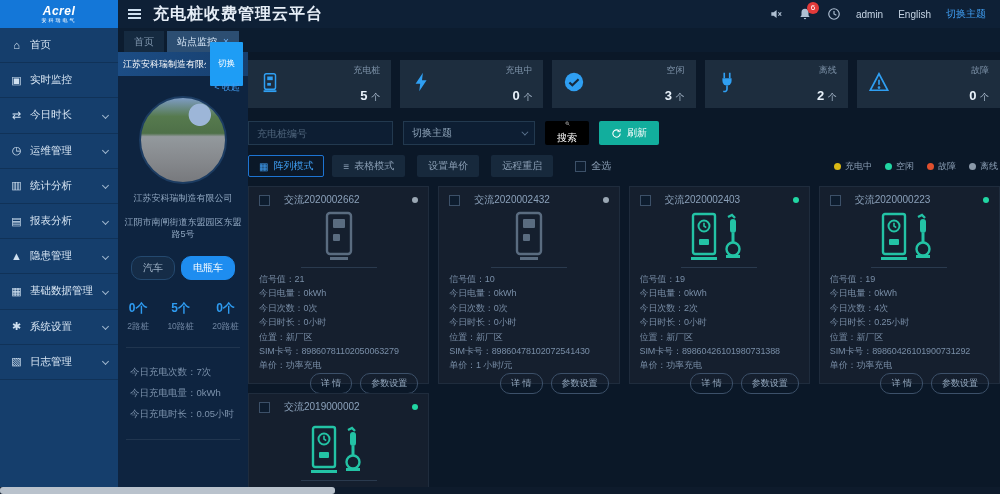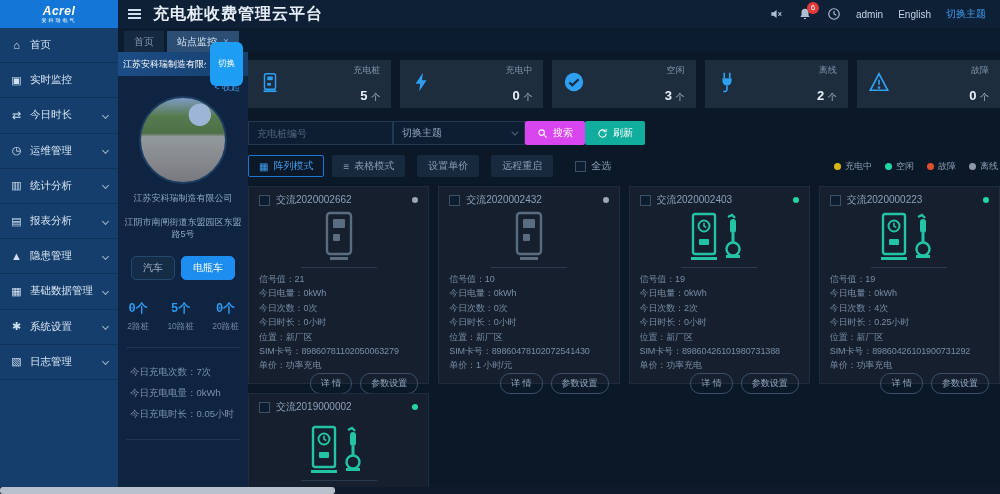--- a/index.html
+++ b/index.html
@@ -39,81 +39,81 @@
     display:flex; align-items:center; gap:6px; cursor:pointer; }
   .tab.active { background:#2c4e72; color:#d7e7f7; }
   .tab-close { color:#6fb1ef; font-size:10px; }
   .mid-row { flex:1; display:flex; min-height:0; }
 
   
   .station { width:130px; background:#0e2440; flex:none; display:flex; flex-direction:column; }
   .company-bar { height:24px; background:linear-gradient(90deg,#1c4d85,#173f6e); color:#fff;
     display:flex; align-items:center; gap:4px; padding:0 5px; }
   .company-name { flex:1; font-size:9px; white-space:nowrap; overflow:hidden; }
-  .switch-pill { background:#1e9df5; color:#fff; border:none; border-radius:6px; font-size:8.5px;
+  .switch-pill { background:#1e9df5; color:#fff; border:none; border-radius:1px; font-size:8.5px;
     padding:16px 8px; cursor:pointer; flex:none; }
   .collapse { text-align:right; color:#3f9bf0; font-size:9px; padding:5px 8px 0; cursor:pointer; }
   .photo { width:88px; height:88px; border-radius:50%; margin:2px auto 8px; border:2px solid #1c3c62;
     background:
       radial-gradient(circle at 70% 20%, #9db6d8 0 12%, transparent 13%),
       linear-gradient(180deg,#7e9cc4 0%, #567a4e 22%, #4e7048 42%, #93999d 46%, #86898d 74%, #77797d 100%); }
   .cap { text-align:center; color:#8fa6bf; font-size:9px; padding:0 6px; line-height:12px; }
   .addr { margin-top:12px; }
   .vtabs { display:flex; justify-content:center; gap:6px; margin:16px 4px 0; }
   .vtab { padding:4px 11px; font-size:10px; color:#9fb2c6; background:#152c47; border:1px solid #24496f;
-    border-radius:5px; cursor:pointer; }
+    border-radius:10px; cursor:pointer; }
   .vtab.active { background:#1e8df0; color:#fff; border-color:#1e8df0; }
   .pstats { display:flex; justify-content:space-around; margin-top:20px; }
   .pstat { text-align:center; }
-  .pstat-val { color:#2e9bf0; font-size:12px; font-weight:bold;font-family:Liberation Mono, monospace; }
+  .pstat-val { color:#2e9bf0; font-size:12px; font-weight:bold; }
   .pstat-lab { color:#6e84a0; font-size:8.5px; margin-top:4px; }
   .sdiv { border-top:1px solid rgba(255,255,255,.08); margin:14px 8px; }
   .tstat { color:#7b91ab; font-size:9.5px; padding:4px 12px; white-space:nowrap; }
 
   
   .main { flex:1; min-width:0; padding:8px 0 0; background:#0b1828; }
   .sumrow { display:flex; gap:9px; }
   .scard { flex:1; height:48px; background:#1d2d3e; display:flex; align-items:center; padding:0 11px; }
   .scard svg { width:22px; height:22px; color:#2f9ff2; flex:none; }
   .scard-right { margin-left:auto; text-align:right; }
   .scard-label { color:#7e93a9; font-size:9px; }
   .scard-value { color:#e8f1fa; font-size:13px; font-weight:bold; margin-top:11px; }
   .scard-unit { font-size:9px; font-weight:normal; color:#aebfd2; }
 
-  .filter-row { margin-top:13px; display:flex; }
+  .filter-row { margin-top:13px; display:flex; gap:10px; }
   .f-input { width:145px; height:24px; background:#0d1e33; border:1px solid #22394f; color:#c9d8e8;
     font-size:10px; padding:0 8px; outline:none; }
   .f-input::placeholder { color:#4f657c; }
   .f-select { width:132px; height:24px; background:#0d1e33; border:1px solid #22394f; color:#8ea3b8;
     font-size:10px; padding:0 8px; display:flex; align-items:center; justify-content:space-between; cursor:pointer; }
   .f-caret { width:5px; height:5px; border-right:1.4px solid #5d7590; border-bottom:1.4px solid #5d7590;
     transform:rotate(45deg) translateY(-2px); }
   .fbtn { height:24px; border:none; border-radius:2px; color:#fff; font-size:10px; padding:0 12px;
     display:flex; align-items:center; gap:5px; cursor:pointer; }
-  .btn-search { background:#d946ef; }
+  .btn-search { background:#000000;flex-direction:column; }
   .btn-refresh { background:#12ae9d; }
   .fbtn svg { width:11px; height:11px; }
 
   .toolbar-row { margin-top:10px; display:flex; align-items:center; gap:8px; }
   .mode { height:22px; padding:0 10px; font-size:10px; display:flex; gap:5px; align-items:center;
     background:#17293c; color:#8b9fb5; border:1px solid transparent; border-radius:2px; cursor:pointer; }
   .mode.active { background:transparent; border-color:#1d74d2; color:#3f9df0; }
   .mode .micon { font-size:10px; }
   .action { margin-left:4px; }
   .action:first-of-type { margin-left:14px; }
   .selall { display:flex; gap:5px; align-items:center; color:#8b9fb5; font-size:10px; margin-left:14px; cursor:pointer; }
   .cb { width:11px; height:11px; border:1px solid #3c5068; background:#0d1c2e; flex:none; cursor:pointer; }
   .legend { margin-left:auto; display:flex; gap:13px; font-size:9px; color:#8b9fb5; align-items:center; padding-right:2px; }
   .litem { display:flex; gap:4px; align-items:center; }
   .ldot { width:7px; height:7px; border-radius:50%; }
 
   .grid { margin-top:9px; display:grid; grid-template-columns:repeat(4,1fr); gap:9px; }
   .pcard { background:#151f2e; border:1px solid #1f2c3d; height:198px; padding:6px 10px 8px;
     display:flex; flex-direction:column; }
-  .pcard-head { display:flex; align-items:center; gap:6px; }
+  .pcard-head { display:flex; align-items:center; gap:14px; }
   .pid { color:#8ba1ba; font-size:10px; white-space:nowrap; overflow:hidden; }
   .dot { margin-left:auto; width:6px; height:6px; border-radius:50%; flex:none; }
   .picon { height:56px; display:flex; justify-content:center; align-items:flex-end; margin-top:4px; }
   .pdiv { width:76px; border-top:1px solid #2a3a4e; margin:6px auto 4px; }
   .pfield { color:#788da6; font-size:9px; line-height:14.4px; white-space:nowrap; overflow:hidden; letter-spacing:-.1px; }
   .pbtns { margin-top:auto; display:flex; justify-content:flex-end; gap:8px; }
   .pbtn { background:transparent; border:1px solid #3c5069; color:#94a9bf; font-size:9px;
     border-radius:10px; padding:3px 10px; cursor:pointer; }
 
   .hscroll { position:absolute; left:0; bottom:0; width:1000px; height:7px; background:#0e1b2c; }

